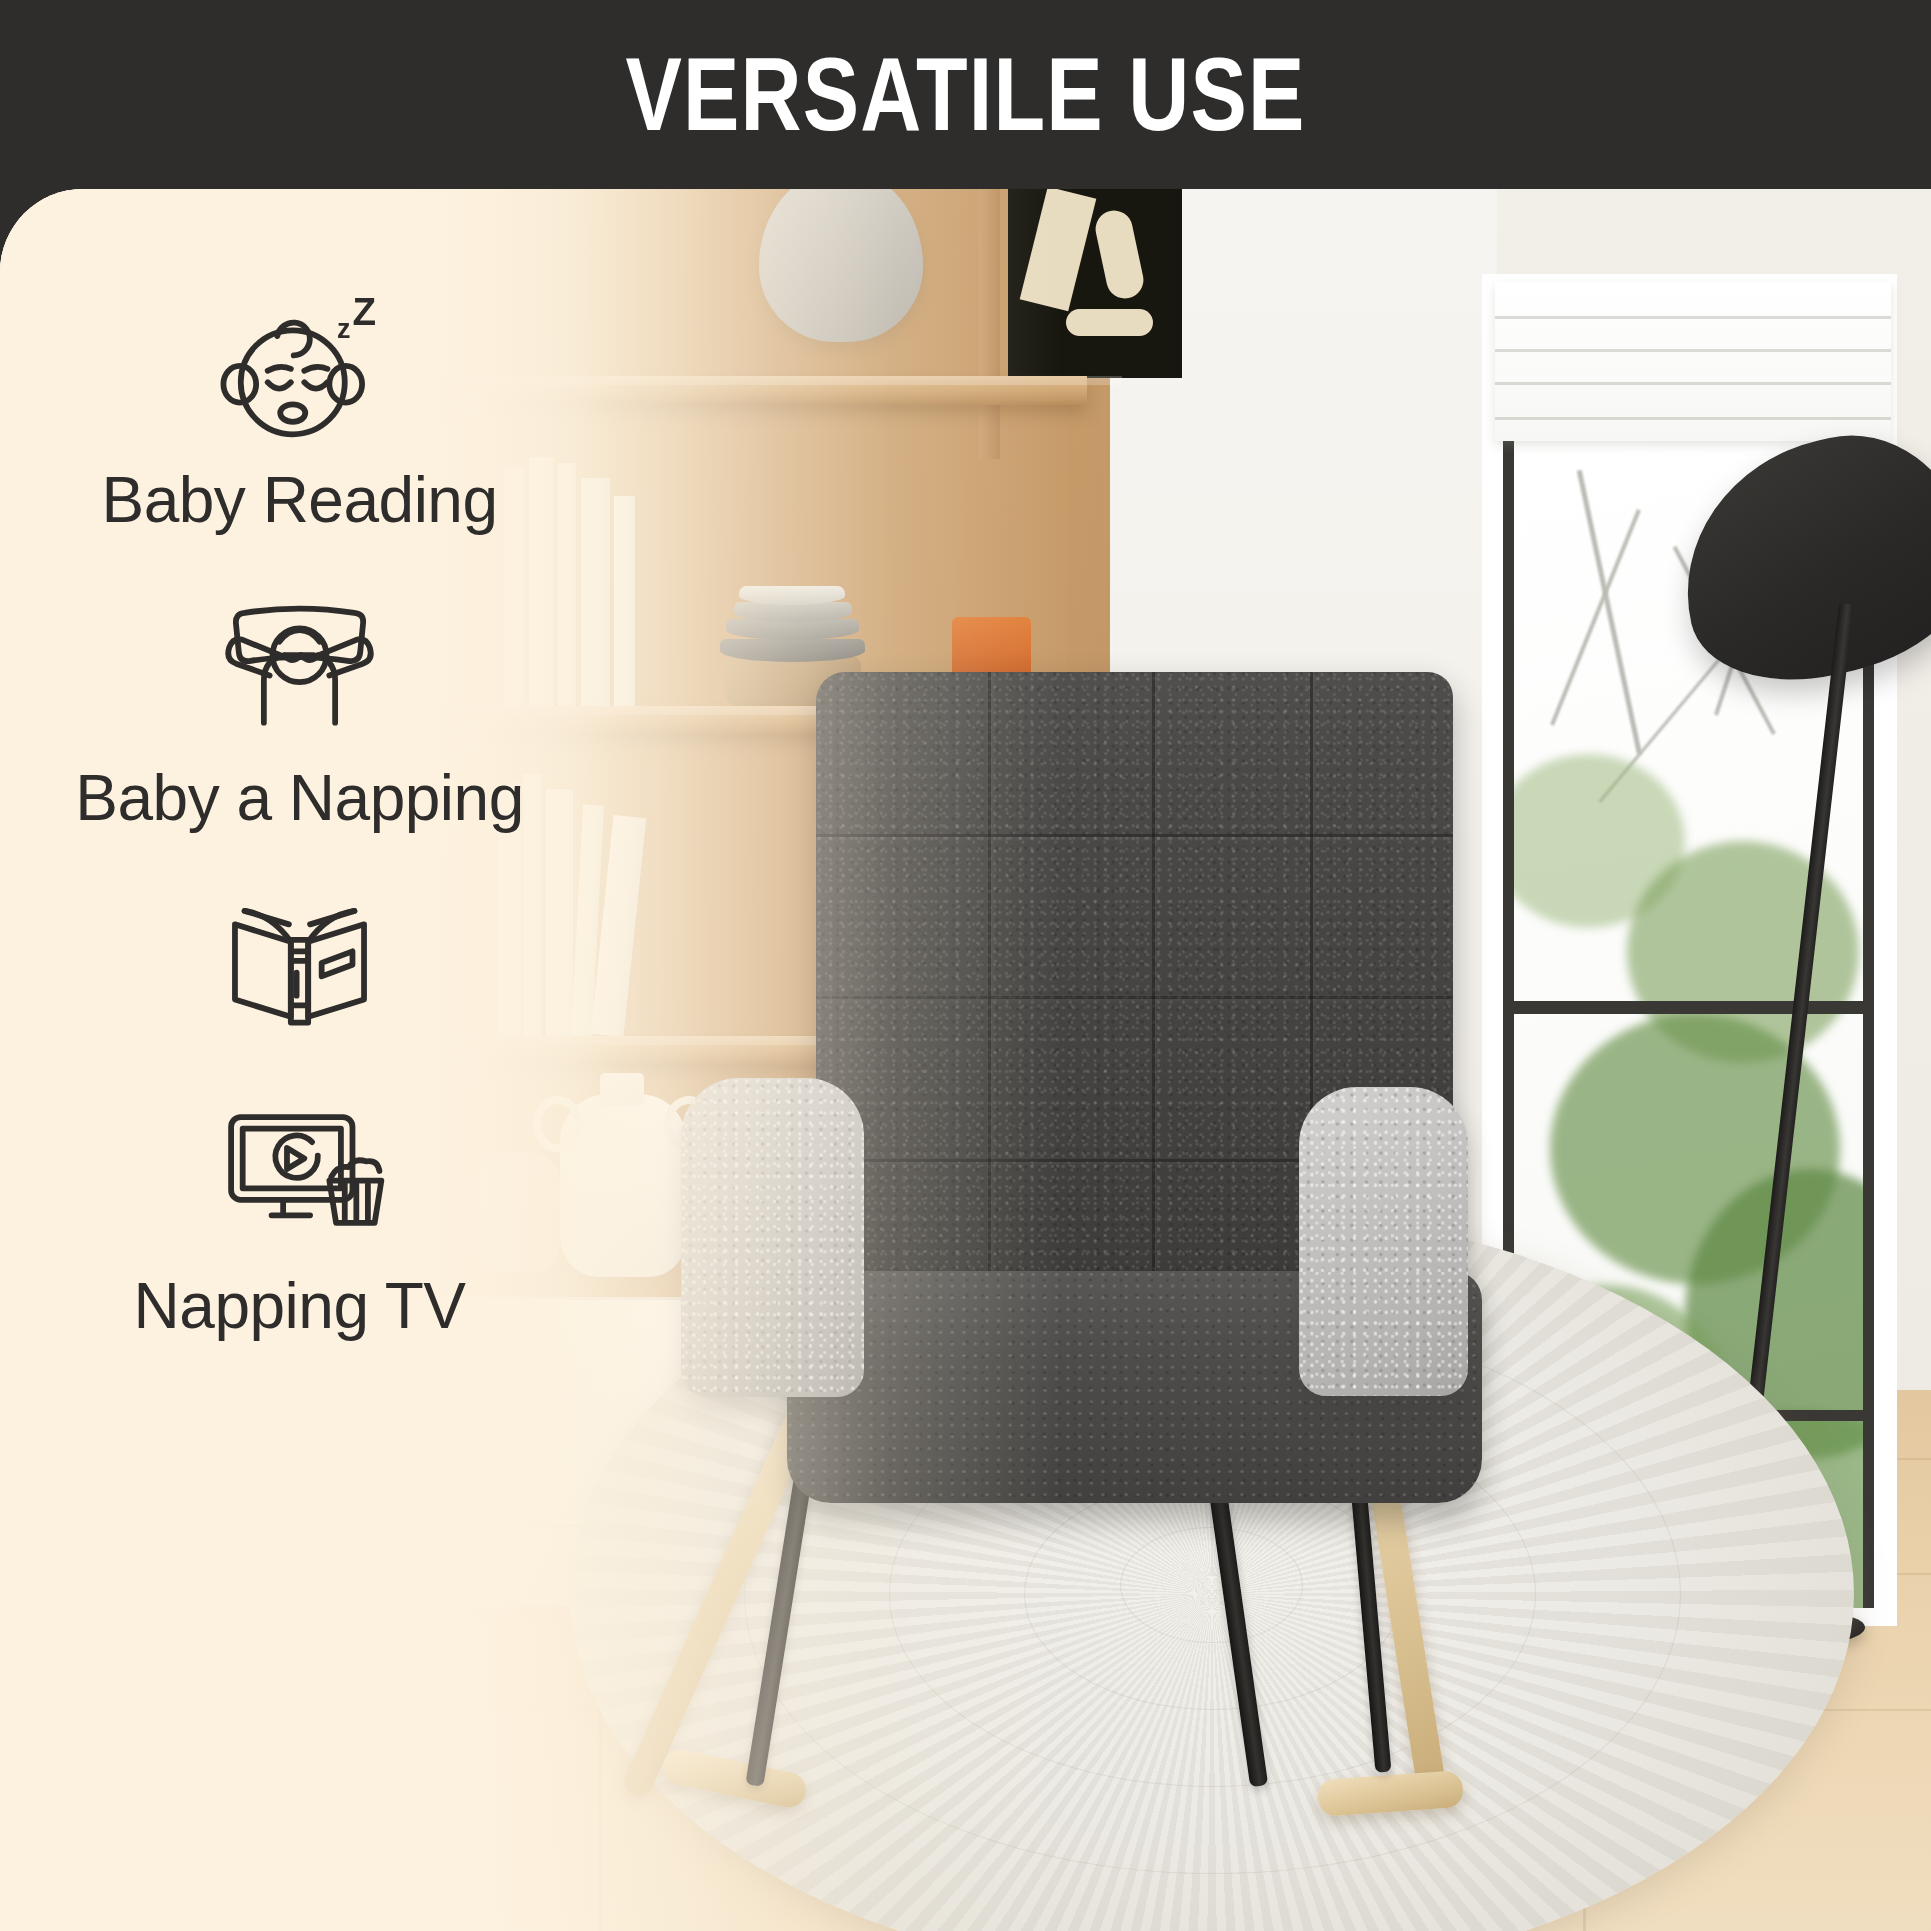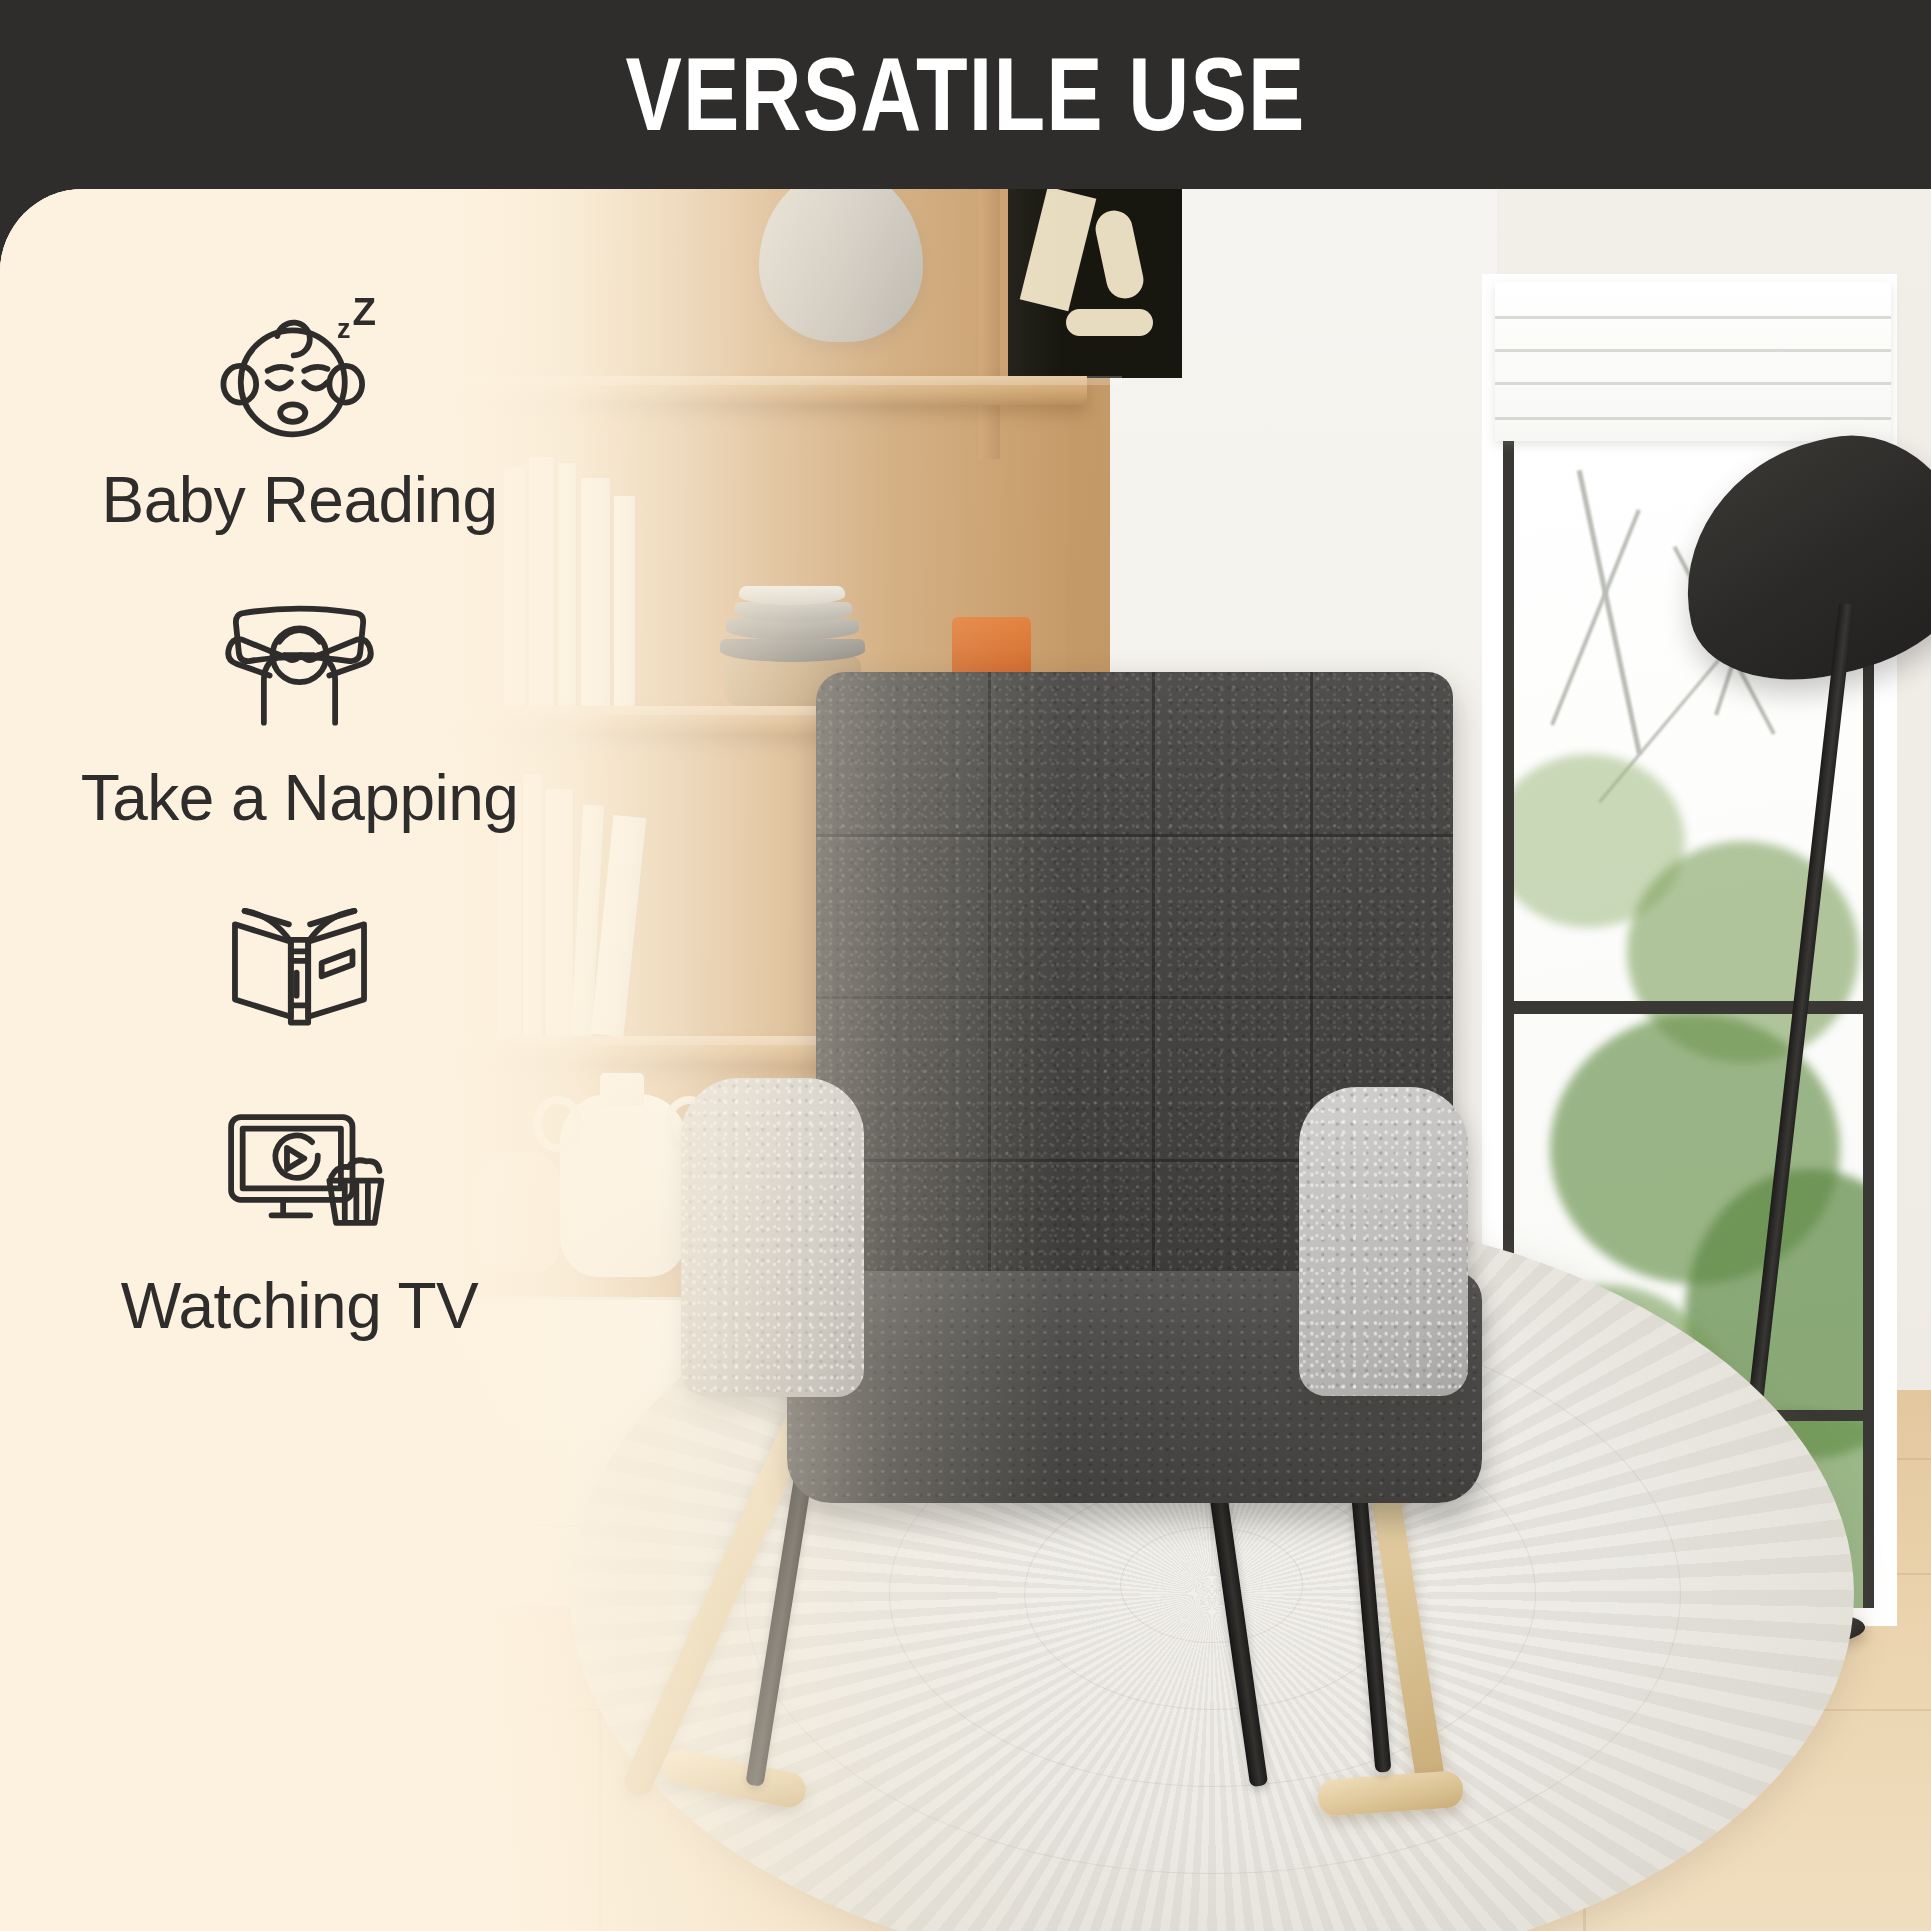--- a/index.html
+++ b/index.html
@@ -411,21 +411,21 @@
           <path d="M38 34 q57 -9 114 0 q10 1 9 11 l-3 30 q-1 10 -11 9 q-55 -8 -104 0 q-10 1 -11 -9 l-3 -30 q-1 -10 9 -11 z"></path>
           <path d="M58 148 v-44 q0 -22 22 -26 h30 q22 4 22 26 v44"></path>
           <path d="M80 80 L36 62 q-10 -3 -14 8 q-4 13 8 17 l34 12"></path>
           <path d="M110 80 L154 62 q10 -3 14 8 q4 13 -8 17 l-34 12"></path>
           <circle cx="95" cy="78" r="28"></circle>
           <path d="M74 64 q9 -12 21 -12 q12 0 21 12"></path>
           <path d="M79 78 q9 10 17 0"></path>
           <path d="M97 78 q9 10 17 0"></path>
         </svg>
       </div>
-      <div class="feat-label">Take a Napping</div>
+      <div class="feat-label">Baby a Napping</div>
     </div>
 
     <div class="feature">
       <div class="feat-icon">
         <svg viewBox="0 0 190 170" fill="none" stroke="#2e2d2c" stroke-width="6" stroke-linecap="round" stroke-linejoin="round">
           <path d="M28 48 L86 66 v78 L28 126 z"></path>
           <path d="M162 48 L104 66 v78 l58 -18 z"></path>
           <path d="M86 66 q-20 -28 -48 -32"></path>
           <path d="M104 66 q20 -28 48 -32"></path>
           <path d="M38 34 l46 14"></path>
@@ -444,18 +444,18 @@
           <rect x="24" y="30" width="126" height="86" rx="10"></rect>
           <rect x="36" y="42" width="102" height="62"></rect>
           <path d="M78 116 v16 M66 132 h40"></path>
           <path d="M108 56 a22 22 0 1 0 6 14"></path>
           <path d="M82 62 l18 11 l-18 11 z"></path>
           <path d="M128 92 q6 -12 18 -10 q6 -10 18 -6 q12 -2 14 10"></path>
           <path d="M126 96 h54 l-7 44 h-40 z"></path>
           <path d="M142 100 v36 M154 100 v36 M166 100 v36"></path>
         </svg>
       </div>
-      <div class="feat-label">Watching TV</div>
+      <div class="feat-label">Napping TV</div>
     </div>
 
   </div>
 </div>
 
 
 </body></html>

